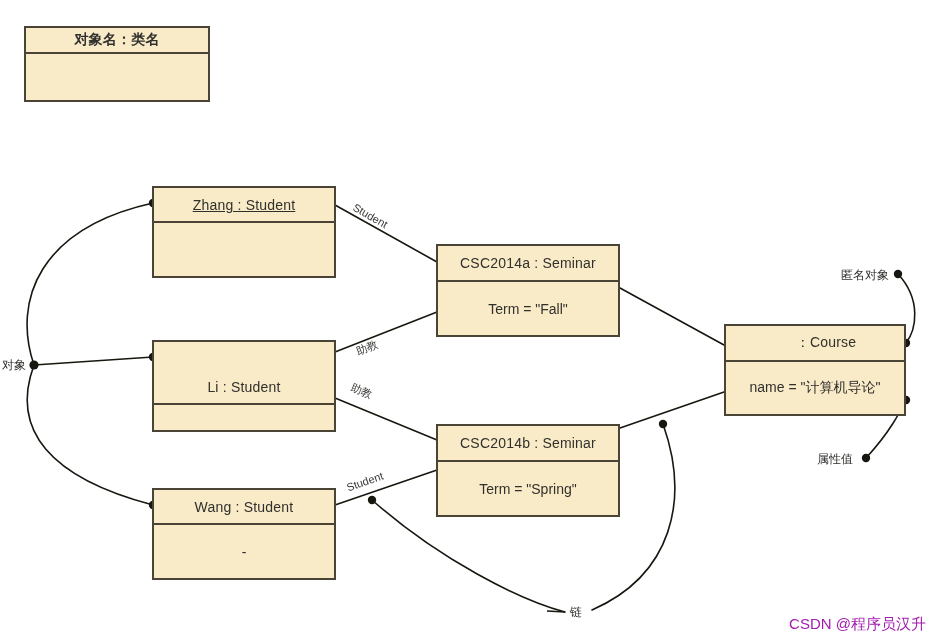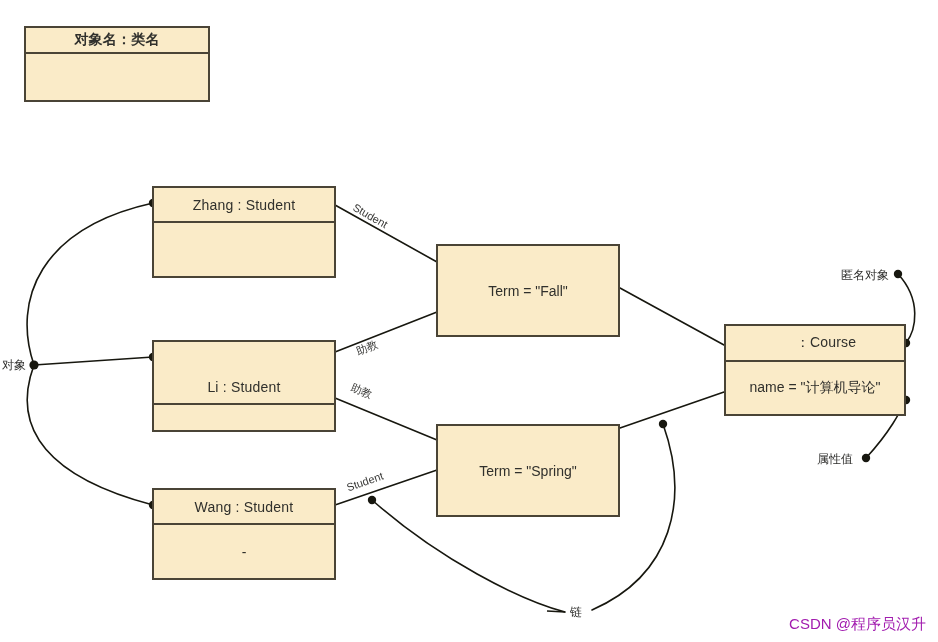--- a/index.html
+++ b/index.html
@@ -118,39 +118,41 @@
   <g stroke="#17170f" stroke-width="1.4">
     <line x1="547" y1="611" x2="565" y2="612"></line>
   </g>
 </svg>
 
 <div class="uml-box" style="left:24px; top:26px; width:186px; height:76px;">
   <div class="uml-header bold" style="height:26px;">对象名：类名</div>
 </div>
 
 <div class="uml-box" style="left:152px; top:186px; width:184px; height:92px;">
-  <div class="uml-header" style="height:35px;">Zhang : Student</div>
+  <div class="uml-header" style="height:35px;text-decoration:underline;">Zhang : Student</div>
   <div class="uml-body"></div>
 </div>
 
 <div class="uml-box" style="left:152px; top:340px; width:184px; height:92px;">
   <div class="uml-header" style="height:35px;margin-top:28px;">Li : Student</div>
   <div class="uml-body"></div>
 </div>
 
 <div class="uml-box" style="left:152px; top:488px; width:184px; height:92px;">
   <div class="uml-header" style="height:35px;">Wang : Student</div>
   <div class="uml-body">-</div>
 </div>
 
 <div class="uml-box" style="left:436px; top:244px; width:184px; height:93px;">
+  <div class="uml-header" style="height:36px;">CSC2014a : Seminar</div>
   <div class="uml-body">Term = "Fall"</div>
 </div>
 
 <div class="uml-box" style="left:436px; top:424px; width:184px; height:93px;">
+  <div class="uml-header" style="height:36px;">CSC2014b : Seminar</div>
   <div class="uml-body">Term = "Spring"</div>
 </div>
 
 <div class="uml-box" style="left:724px; top:324px; width:182px; height:92px;">
   <div class="uml-header" style="height:36px;padding-left:22px;">：Course</div>
   <div class="uml-body">name = "计算机导论"</div>
 </div>
 
 <div class="edge-label" style="left:357px; top:201px; transform: rotate(30deg);">Student</div>
 

